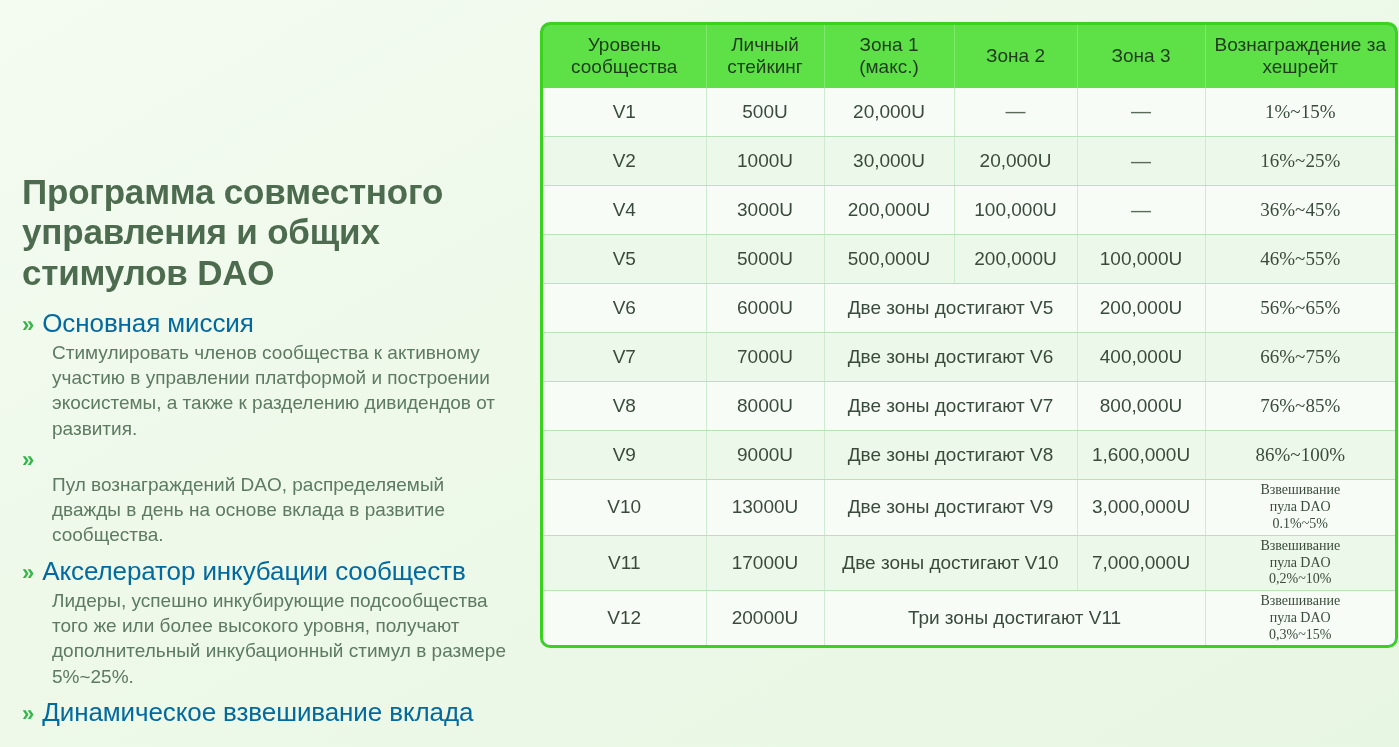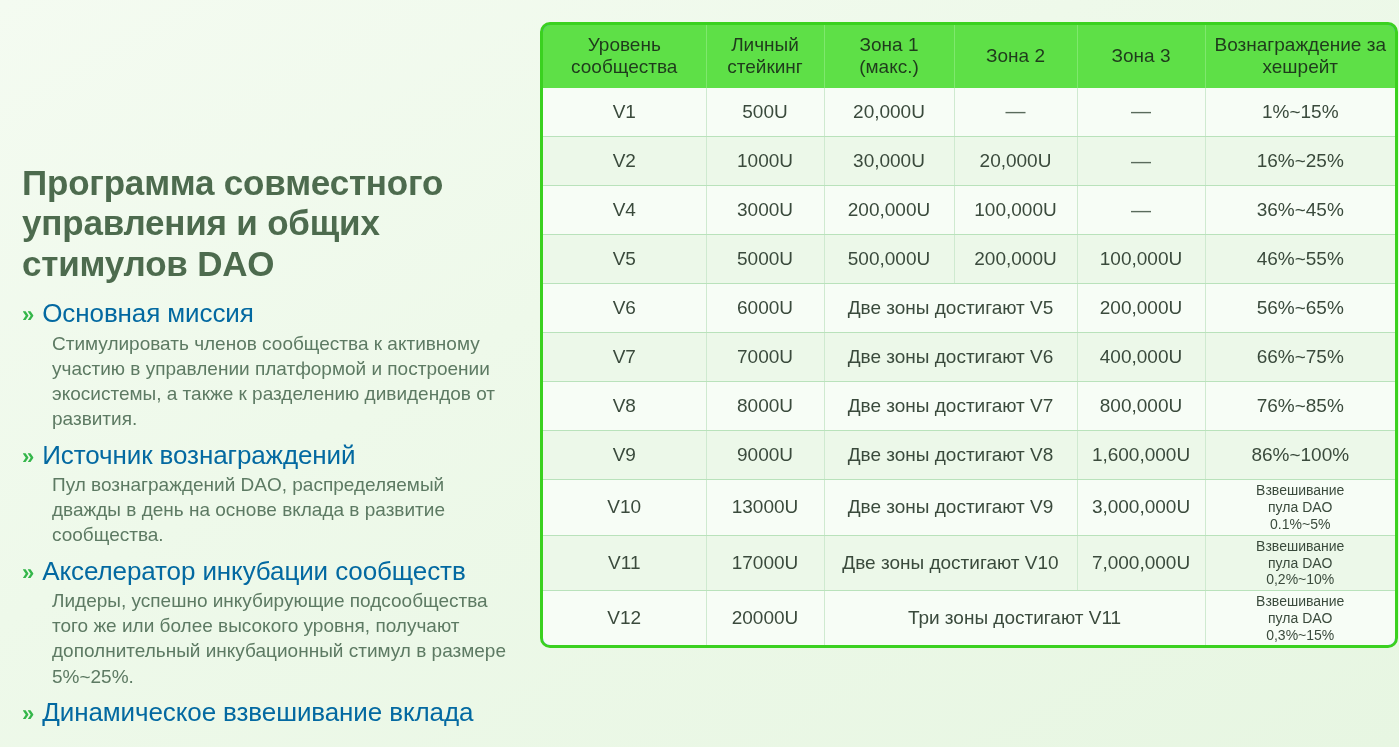--- a/index.html
+++ b/index.html
@@ -113,21 +113,21 @@
     font-size: 19px;
     color: #3a4a3c;
     text-align: center;
     vertical-align: middle;
     height: 49px;
     border-right: 1px solid #cfead0;
     border-bottom: 1px solid #b9e2bb;
     padding: 2px 3px;
     line-height: 1.18;
   }
-  tbody td:last-child { border-right: none; }
+  tbody td:last-child { border-right: none; font-family: Liberation Serif, serif; }
   tbody tr:last-child td { border-bottom: none; }
 
   tbody tr:nth-child(odd)  td { background: #f7fdf6; }
   tbody tr:nth-child(even) td { background: #ecf8e9; }
 
   .col-level  { width: 163px; }
   .col-stake  { width: 118px; }
   .col-z1     { width: 130px; }
   .col-z2     { width: 123px; }
   .col-z3     { width: 128px; }
@@ -155,21 +155,20 @@
       <div class="section-head">
         <span class="chev">»</span>
         <span class="section-title">Основная миссия</span>
       </div>
       <p class="section-body">Стимулировать членов сообщества к активному участию в управлении платформой и построении экосистемы, а также к разделению дивидендов от развития.</p>
     </div>
 
     <div class="section">
       <div class="section-head">
         <span class="chev">»</span>
-        <span class="section-title">Источник вознаграждений</span>
       </div>
       <p class="section-body">Пул вознаграждений DAO, распределяемый дважды в день на основе вклада в развитие сообщества.</p>
     </div>
 
     <div class="section">
       <div class="section-head">
         <span class="chev">»</span>
         <span class="section-title">Акселератор инкубации сообществ</span>
       </div>
       <p class="section-body">Лидеры, успешно инкубирующие подсообщества того же или более высокого уровня, получают дополнительный инкубационный стимул в размере 5%~25%.</p>

